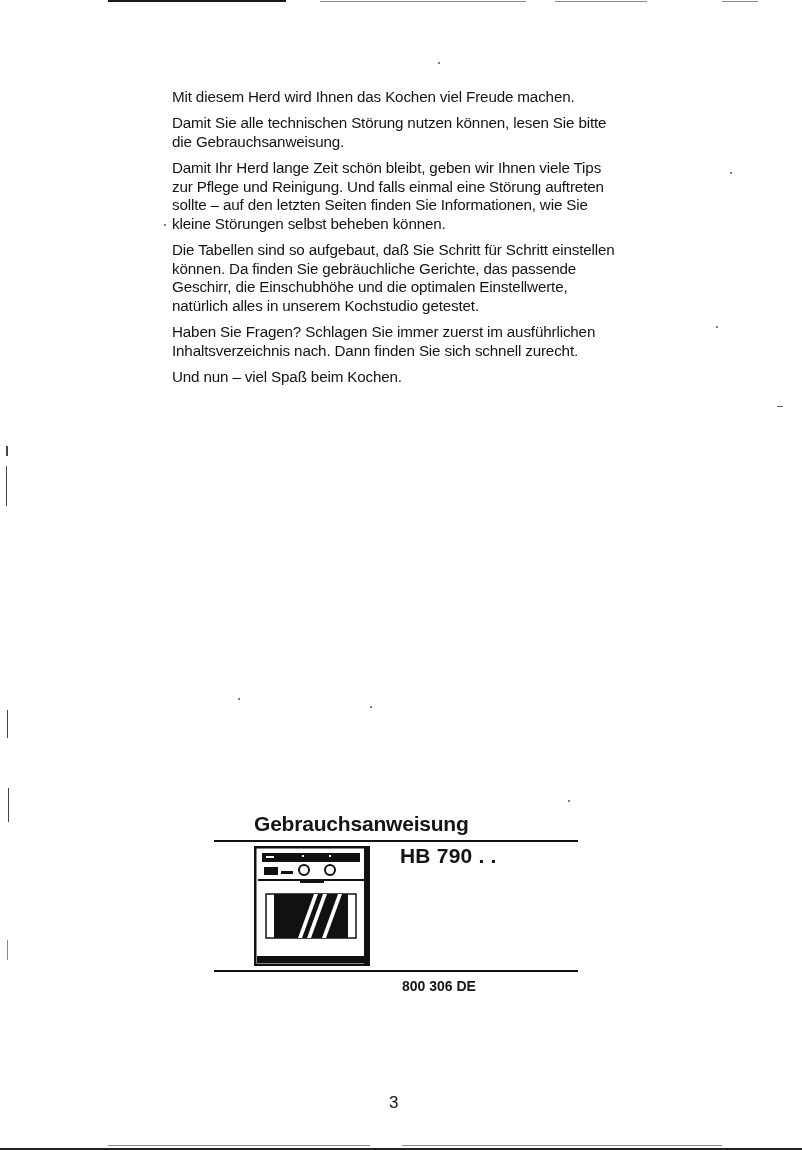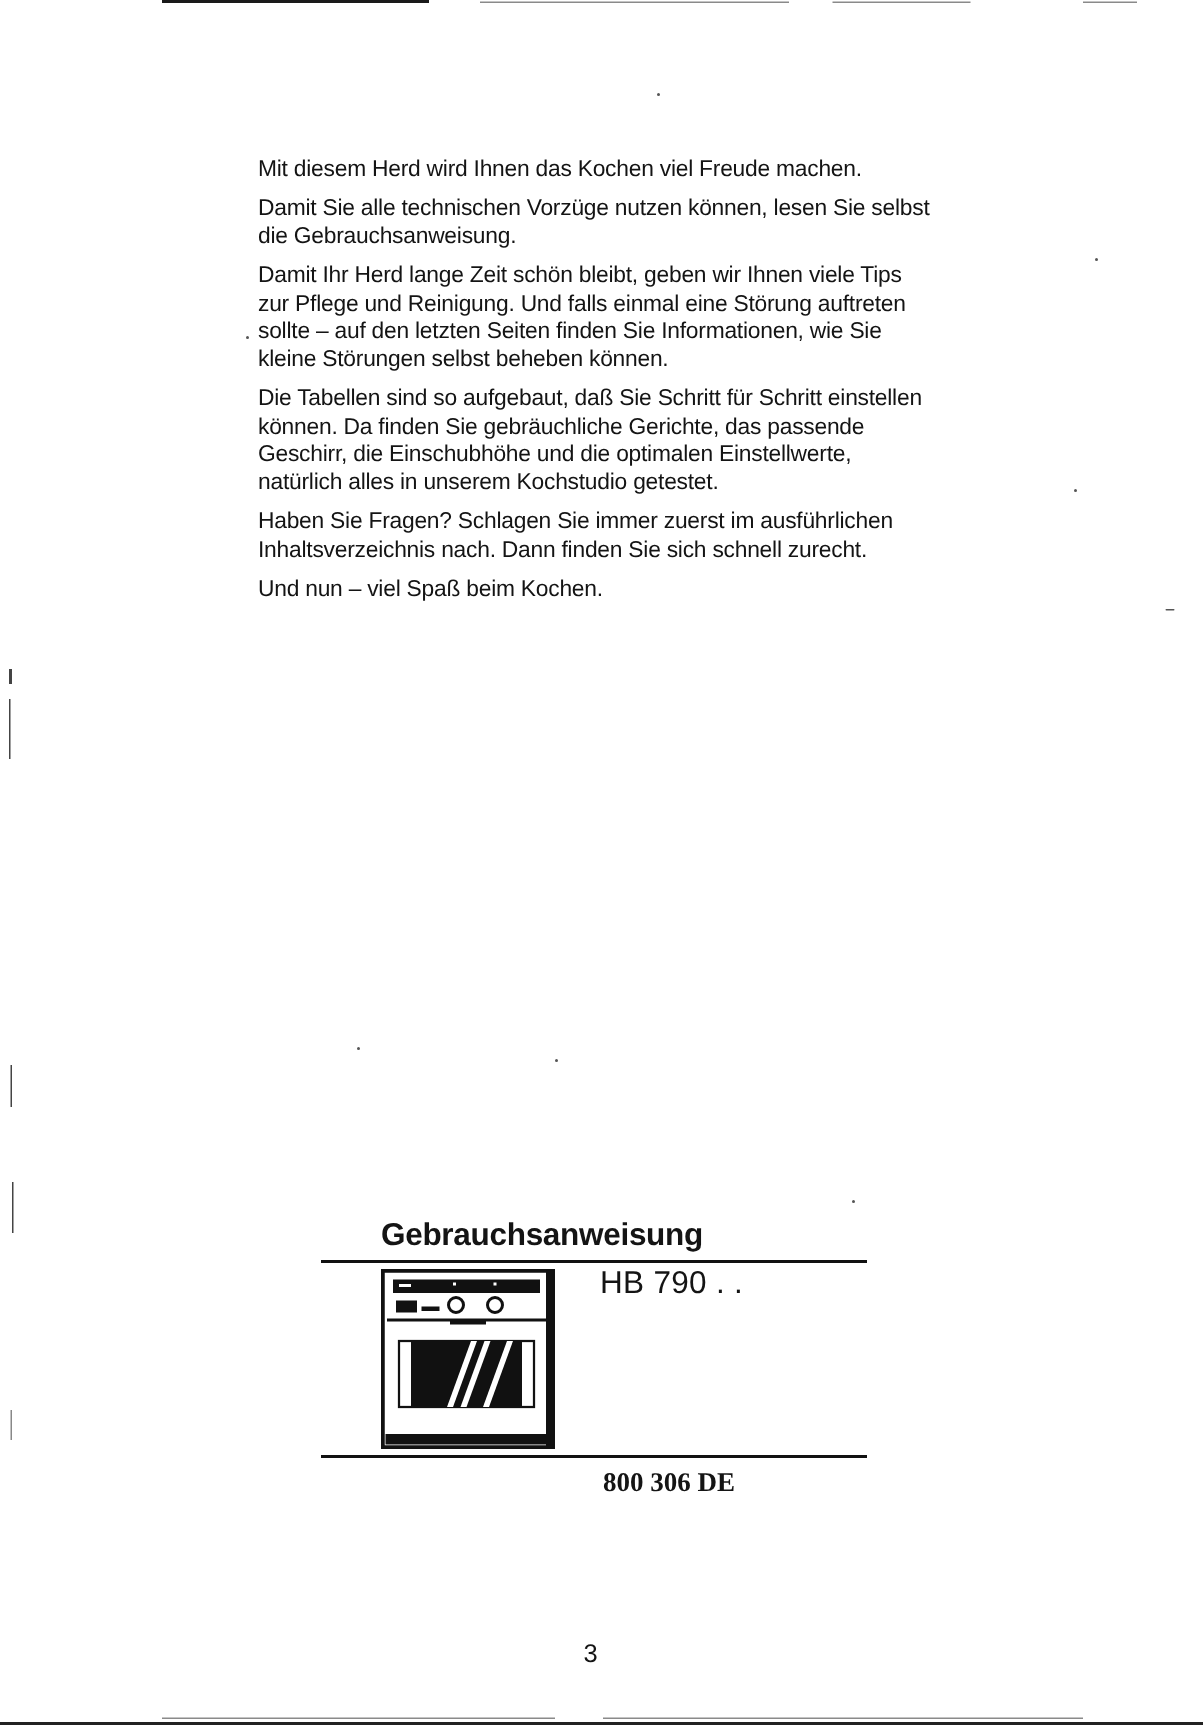--- a/index.html
+++ b/index.html
@@ -29,21 +29,21 @@
     .speck {
       position: absolute;
       width: 2px;
       height: 2px;
       background: #555;
       border-radius: 1px;
     }
     .intro {
       position: absolute;
       left: 172px;
-      top: 104px;
+      top: 88px;
       width: 450px;
       font-size: 15.2px;
       line-height: 18.6px;
       letter-spacing: -0.15px;
     }
     .intro p {
       margin: 0 0 7.6px 0;
     }
     .intro p.closing {
     }
@@ -61,31 +61,30 @@
       left: 214px;
       width: 364px;
       height: 2px;
       background: #111;
     }
     .model {
       position: absolute;
       left: 400px;
       top: 844px;
       font-size: 21px;
-      font-weight: normal;
+      font-weight: bold;
       letter-spacing: 0.2px;
       text-align: right;
     }
     .order-no {
       position: absolute;
       left: 402px;
       top: 978px;
-      font-size: 18px;
+      font-size: 14px;
       font-weight: bold;
-      font-family: Liberation Serif, serif;
     }
     .page-number {
       position: absolute;
       left: 389px;
       top: 1093px;
       font-size: 17px;
     }
     .oven {
       position: absolute;
       left: 254px;
@@ -112,21 +111,21 @@
 <div class="speck" style="left:164px; top:224px;"></div>
 <div class="speck" style="left:777px; top:406px; width:6px; height:1px;"></div>
 <div class="speck" style="left:238px; top:698px;"></div>
 <div class="speck" style="left:370px; top:706px;"></div>
 <div class="speck" style="left:568px; top:800px;"></div>
 <div class="speck" style="left:730px; top:172px;"></div>
 <div class="speck" style="left:716px; top:326px;"></div>
 
 <div class="intro">
   <p>Mit diesem Herd wird Ihnen das Kochen viel Freude machen.</p>
-  <p>Damit Sie alle technischen Vorzüge nutzen können, lesen Sie selbst die Gebrauchsanweisung.</p>
+  <p>Damit Sie alle technischen Störung nutzen können, lesen Sie bitte die Gebrauchsanweisung.</p>
   <p>Damit Ihr Herd lange Zeit schön bleibt, geben wir Ihnen viele Tips zur Pflege und Reinigung. Und falls einmal eine Störung auftreten sollte – auf den letzten Seiten finden Sie Informationen, wie Sie kleine Störungen selbst beheben können.</p>
   <p>Die Tabellen sind so aufgebaut, daß Sie Schritt für Schritt einstellen können. Da finden Sie gebräuchliche Gerichte, das passende Geschirr, die Einschubhöhe und die opti­malen Einstellwerte, natürlich alles in unserem Kochstudio getestet.</p>
   <p>Haben Sie Fragen? Schlagen Sie immer zuerst im ausführ­lichen Inhaltsverzeichnis nach. Dann finden Sie sich schnell zurecht.</p>
   <p class="closing">Und nun – viel Spaß beim Kochen.</p>
 </div>
 
 <h2 class="cover-title">Gebrauchsanweisung</h2>
 <div class="rule" style="top:840px;"></div>
 
 <div class="oven">

